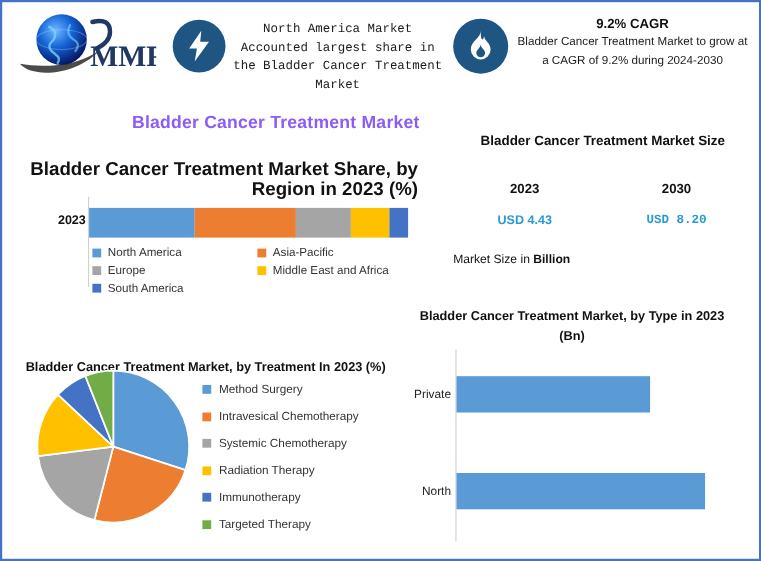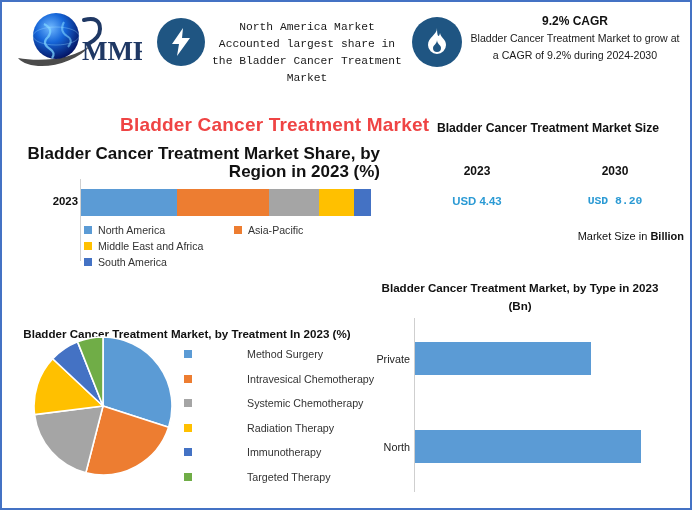--- a/index.html
+++ b/index.html
@@ -41,22 +41,22 @@
   }
   #cagr-block {
     position:absolute; left:466px; top:11px; width:214px;
     text-align:center;
   }
   #cagr-value { font-size:12px; font-weight:bold; color:#111; line-height:17px; }
   #cagr-text { font-size:10.6px; line-height:16.5px; color:#1a1a1a; }
 
   
   #main-title {
-    position:absolute; left:118px; top:112px; width:400px;
-    font-size:19px; font-weight:bold; color:#ef4444;
+    position:absolute; left:118px; top:101px; width:400px;
+    font-size:16px; font-weight:bold; color:#8b5cf6;
     text-align:left; letter-spacing:.2px;
   }
 
   
   #region-panel { position:absolute; left:12px; top:140px; width:380px; height:142px; }
   #region-title {
     position:absolute; left:10px; top:3px; width:356px;
     text-align:right; font-size:17px; font-weight:bold; color:#111;
     line-height:18px;
   }
@@ -96,36 +96,36 @@
   }
   #year-2023 { left:10px; }
   #year-2030 { left:148px; }
   .size-val {
     position:absolute; top:75px; font-size:11.4px; font-weight:bold;
     color:#2b9ad4; width:110px; text-align:center;
   }
   #val-2023 { left:10px; }
   #val-2030 { left:148px;font-family:Liberation Mono, monospace; }
   #size-unit {
-    position:absolute; left:0; top:110px; width:272px; text-align:right;
+    position:absolute; left:0; top:110px; width:272px; text-align:left;
     font-size:11px; color:#111;
   }
   #size-unit b { font-weight:bold; }
 
   
   #pie-panel { position:absolute; left:12px; top:285px; width:350px; height:215px; }
   #pie-title {
     position:absolute; left:8px; top:2px; width:330px; text-align:center;
     font-size:11.6px; font-weight:bold; color:#111; line-height:18px;margin-top:36px;
   }
   #pie-svg { position:absolute; left:18px; top:48px; }
   #pie-legend { position:absolute; left:170px; top:55px; width:180px; }
   .pl-row { display:flex; align-items:center; height:24.5px; }
   .pl-sw { width:8px; height:8px; margin-right:7px; flex:none; }
-  .pl-tx { font-size:10.7px; color:#333; white-space:nowrap;margin-left:48px; }
+  .pl-tx { font-size:10.7px; color:#333; white-space:nowrap; }
 
   
   #type-panel { position:absolute; left:358px; top:275px; width:330px; height:228px; }
   #type-title {
     position:absolute; left:10px; top:2px; width:300px; text-align:center;
     font-size:11.6px; font-weight:bold; color:#111; line-height:18px;
   }
   #type-axisline {
     position:absolute; left:54px; top:41px; width:1px; height:174px;
     background:#cfcfcf;
@@ -211,20 +211,24 @@
           <div class="lg-item col1">
             <span class="lg-sw" style="background: rgb(91, 155, 213);"></span>
             <span class="lg-tx">North America</span>
           </div>
           <div class="lg-item">
             <span class="lg-sw" style="background: rgb(237, 125, 49);"></span>
             <span class="lg-tx">Asia-Pacific</span>
           </div>
         </div>
         <div class="lg-row">
+          <div class="lg-item col1">
+            <span class="lg-sw" style="background: rgb(165, 165, 165);"></span>
+            <span class="lg-tx">Europe</span>
+          </div>
           <div class="lg-item">
             <span class="lg-sw" style="background: rgb(255, 192, 0);"></span>
             <span class="lg-tx">Middle East and Africa</span>
           </div>
         </div>
         <div class="lg-row">
           <div class="lg-item col1">
             <span class="lg-sw" style="background: rgb(68, 114, 196);"></span>
             <span class="lg-tx">South America</span>
           </div>

